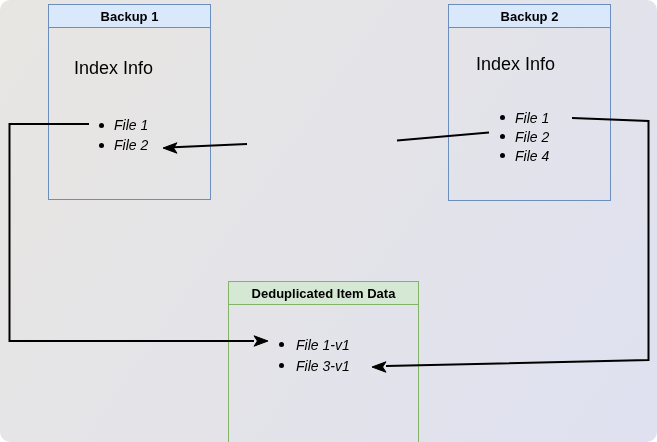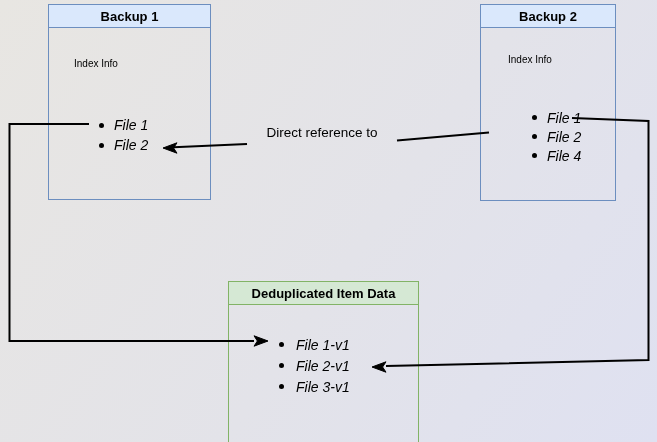--- a/index.html
+++ b/index.html
@@ -4,44 +4,45 @@
 <style>
   html, body { margin: 0; padding: 0; }
   .canvas {
     position: relative;
     width: 657px;
     height: 442px;
     overflow: hidden;
     background: linear-gradient(125deg, #e8e6e2 0%, #e3e3e9 55%, #dfe1f1 100%);
     font-family: "Liberation Sans", sans-serif;
     color: #000;
+    border-radius: 10px;
   }
   .node {
     position: absolute;
     border: 1.5px solid;
     box-sizing: border-box;
     background: transparent;
   }
   #backup1 { left: 48px;  top: 4px;   width: 163px; height: 196px; border-color: #6c8ebf; }
-  #backup2 { left: 448px; top: 4px;   width: 136px; height: 197px; border-color: #6c8ebf; margin-left: 32px; }
+  #backup2 { left: 448px; top: 4px;   width: 163px; height: 197px; border-color: #6c8ebf; }
   #dedup   { left: 228px; top: 281px; width: 191px; height: 180px; border-color: #82b366; }
 
   .node-header {
     height: 22px;
     border-bottom: 1.5px solid;
     display: flex;
     align-items: center;
     justify-content: center;
     font-weight: bold;
     font-size: 13px;
   }
   #backup1 .node-header, #backup2 .node-header { background: #dae8fc; border-color: #6c8ebf; }
   #dedup .node-header { background: #d5e8d4; border-color: #82b366; }
 
-  .index-info { position: absolute; font-size: 10px; white-space: nowrap; }
+  .index-info { position: absolute; font-size: 18px; white-space: nowrap; }
   #backup1 .index-info { left: 25px; top: 53px; }
   #backup2 .index-info { left: 27px; top: 49px; }
 
   .file-list { position: absolute; font-style: italic; }
   #backup1 .file-list { left: 50px; top: 110px; }
   #backup2 .file-list { left: 51px; top: 103px; }
   #dedup   .file-list { left: 50px; top: 52px; text-align: center;  }
 
   .file-row { display: flex; align-items: center; font-size: 14px; white-space: nowrap; }
   #backup1 .file-row { height: 20px; }
@@ -118,39 +119,34 @@
     <div class="node-header">
       <span>Deduplicated Item Data</span>
     </div>
     <div class="file-list">
       <div class="file-row">
         <span class="dot"></span>
         <span>File 1-v1</span>
       </div>
       <div class="file-row">
         <span class="dot"></span>
-        <span>File 2-v1</span>
-      </div>
-      <div class="file-row">
-        <span class="dot"></span>
         <span>File 3-v1</span>
       </div>
     </div>
   </div>
 
   <svg class="connectors" width="657" height="442" viewBox="0 0 657 442">
 
     <path class="line" d="M489 132.5 L397 140.5"></path>
     <path class="line" d="M247 144 L168 147.5"></path>
     <path class="head" d="M163 148 L177 142.8 L173.6 148 L177 153.2 Z"></path>
 
     <path class="line" d="M89 124 L9.5 124 L9.5 341 L254 341"></path>
     <path class="head" d="M268 341 L254 335.8 L257.4 341 L254 346.2 Z"></path>
 
     <path class="line" d="M572 118 L648.5 121 L648.5 360 L386 366"></path>
     <path class="head" d="M372 367 L386 361.8 L382.6 367 L386 372.2 Z"></path>
   </svg>
 
   <div class="edge-label">
-    <span>Direct reference to</span>
   </div>
 
 </div>
 
 </body></html>

